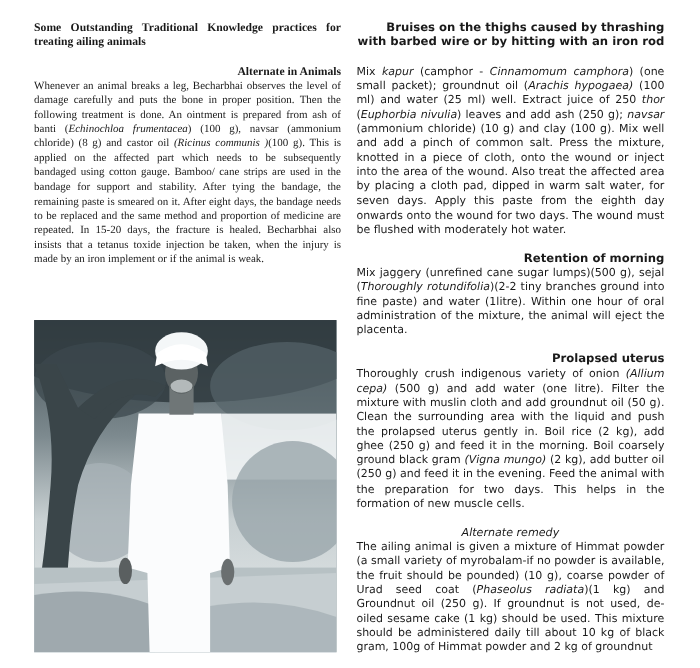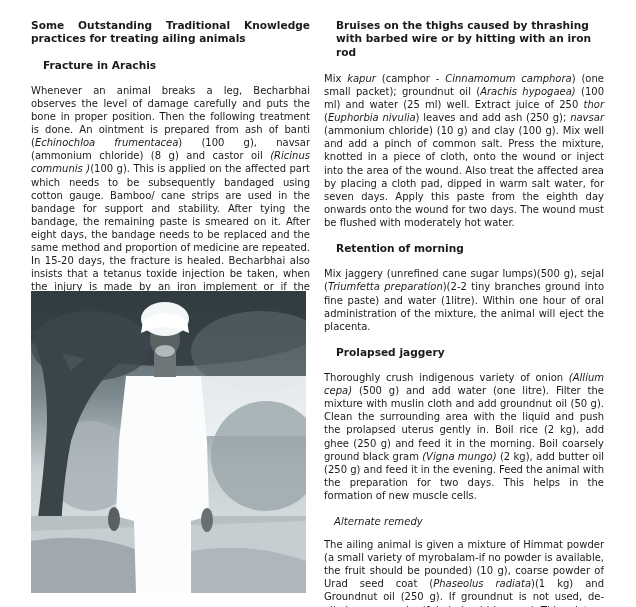--- a/index.html
+++ b/index.html
@@ -1,33 +1,33 @@
 <!DOCTYPE html>
 <html><head>
 <meta charset="utf-8">
 <style>
   html, body { margin: 0; padding: 0; background: #ffffff; }
   body { width: 636px; height: 607px; position: relative; overflow: hidden;
          font-family: "DejaVu Sans", sans-serif; color: #1a1a1a; }
   .col { position: absolute; top: 0; }
-  .left { left: 31px; width: 279px; }
+  .left { left: 31px; width: 279px; font-family: Liberation Serif, serif; }
   .right { left: 324px; width: 280px; }
   .txt { font-size: 10px; line-height: 13.1px; text-align: justify; margin: 0; letter-spacing: 0; }
   .h-main { font-size: 10.6px; font-weight: bold; line-height: 13.3px; margin: 0; text-align: justify; text-align-last: left; word-spacing: 0; }
-  .h-sec { font-size: 10.6px; font-weight: bold; line-height: 13.3px; margin: 12px; }
-  .h-it { font-size: 10.1px; font-style: italic; line-height: 13.1px; margin: 10px; }
+  .h-sec { font-size: 10.6px; font-weight: bold; line-height: 13.3px; margin: 0; text-align: right; }
+  .h-it { font-size: 10.1px; font-style: italic; line-height: 13.1px; margin: 0; text-align: center; }
   i { font-style: italic; }
   .photo { position: absolute; left: 31px; top: 291px; width: 275px; height: 302px; overflow: hidden; background: #9aa7ac; }
 </style>
 </head>
 <body>
 
 <div class="col left">
   <p class="h-main" style="margin-top:19px">Some Outstanding Traditional Knowledge practices for treating ailing animals</p>
-  <p class="h-sec" style="margin-top:13px">Fracture in Arachis</p>
+  <p class="h-sec" style="margin-top:13px">Alternate in Animals</p>
   <p class="txt"><span>Whenever an animal breaks a leg, Becharbhai observes the level of damage carefully and puts the bone in proper position. Then the following treatment is done. An ointment is prepared from ash of banti (</span><i>Echinochloa frumentacea</i><span>) (100 g), navsar (ammonium chloride) (8 g) and castor oil </span><i>(Ricinus communis )</i><span>(100 g). This is applied on the affected part which needs to be subsequently bandaged using cotton gauge. Bamboo/ cane strips are used in the bandage for support and stability. After tying the bandage, the remaining paste is smeared on it. After eight days, the bandage needs to be replaced and the same method and proportion of medicine are repeated.  In 15-20 days, the fracture is healed. Becharbhai also insists that a tetanus toxide injection be taken, when the injury is made by an iron implement or if the animal is weak.</span></p>
 </div>
 
 <div class="photo" aria-label="Photo of Becharbhai in white turban and clothes standing under a tree">
   <svg width="275" height="302" viewBox="0 0 275 302">
     <defs>
       <linearGradient id="sky" x1="0" y1="0" x2="0" y2="1">
         <stop offset="0" stop-color="#3f4b50"></stop>
         <stop offset="0.35" stop-color="#7d8a8f"></stop>
         <stop offset="0.6" stop-color="#c9d1d3"></stop>
@@ -65,20 +65,20 @@
     <ellipse cx="134" cy="28" rx="24" ry="17" fill="#f4f7f8"></ellipse>
     <path d="M112 30 Q134 14 156 30 L158 42 Q134 30 110 42 Z" fill="#ffffff"></path>
   </svg>
 </div>
 
 <div class="col right">
   <p class="h-sec" style="margin-top:19px">Bruises on the thighs caused by thrashing with barbed wire or by hitting with an iron rod</p>
   <p class="txt" style="margin-top:13px"><span> Mix </span><i>kapur</i><span> (camphor - </span><i>Cinnamomum camphora</i><span>) (one small packet); groundnut oil (</span><i>Arachis hypogaea)</i><span> (100 ml) and water (25 ml) well. Extract juice of 250 </span><i>thor</i><span> (</span><i>Euphorbia nivulia</i><span>) leaves and add ash (250 g); </span><i>navsar</i><span> (ammonium chloride) (10 g) and clay (100 g). Mix well and add a pinch of common salt. Press the mixture, knotted in a piece of cloth, onto the wound or inject into the area of the wound. Also treat the affected area by placing a cloth pad, dipped in warm salt water, for seven days. Apply this paste from the eighth day onwards onto the wound for two days. The wound must be flushed with moderately hot water.</span></p>
 
   <p class="h-sec" style="margin-top:13px">Retention of morning</p>
-  <p class="txt"><span>Mix jaggery (unrefined cane sugar lumps)(500 g),  sejal (</span><i>Triumfetta preparation</i><span>)(2-2 tiny branches ground into fine paste) and water (1litre). Within one hour of oral administration of the mixture, the animal will eject the placenta.</span></p>
+  <p class="txt"><span>Mix jaggery (unrefined cane sugar lumps)(500 g),  sejal (</span><i>Thoroughly rotundifolia</i><span>)(2-2 tiny branches ground into fine paste) and water (1litre). Within one hour of oral administration of the mixture, the animal will eject the placenta.</span></p>
 
-  <p class="h-sec" style="margin-top:13px">Prolapsed jaggery</p>
+  <p class="h-sec" style="margin-top:13px">Prolapsed uterus</p>
   <p class="txt"><span>Thoroughly crush indigenous variety of onion </span><i>(Allium cepa)</i><span> (500 g) and add water (one litre). Filter the mixture with muslin cloth and add groundnut oil (50 g). Clean the surrounding area with the liquid and push the prolapsed uterus gently in.  Boil rice (2 kg), add ghee (250 g) and feed it in the morning. Boil coarsely ground black gram </span><i>(Vigna mungo)</i><span> (2 kg), add butter oil (250 g) and feed it in the evening. Feed the animal with the preparation for two days. This helps in the formation of new muscle cells.</span></p>
 
   <p class="h-it" style="margin-top:13px">Alternate remedy</p>
   <p class="txt"><span>The ailing animal is given a mixture of Himmat powder (a small variety of myrobalam-if no powder is available, the fruit should be pounded) (10 g), coarse powder of Urad seed coat (</span><i>Phaseolus radiata</i><span>)(1 kg) and Groundnut oil (250 g). If groundnut is not used, de-oiled sesame cake (1 kg) should be used. This mixture should be administered daily till about 10 kg of black gram, 100g of Himmat powder and 2 kg of groundnut</span></p>
 </div>
 
 </body></html>

